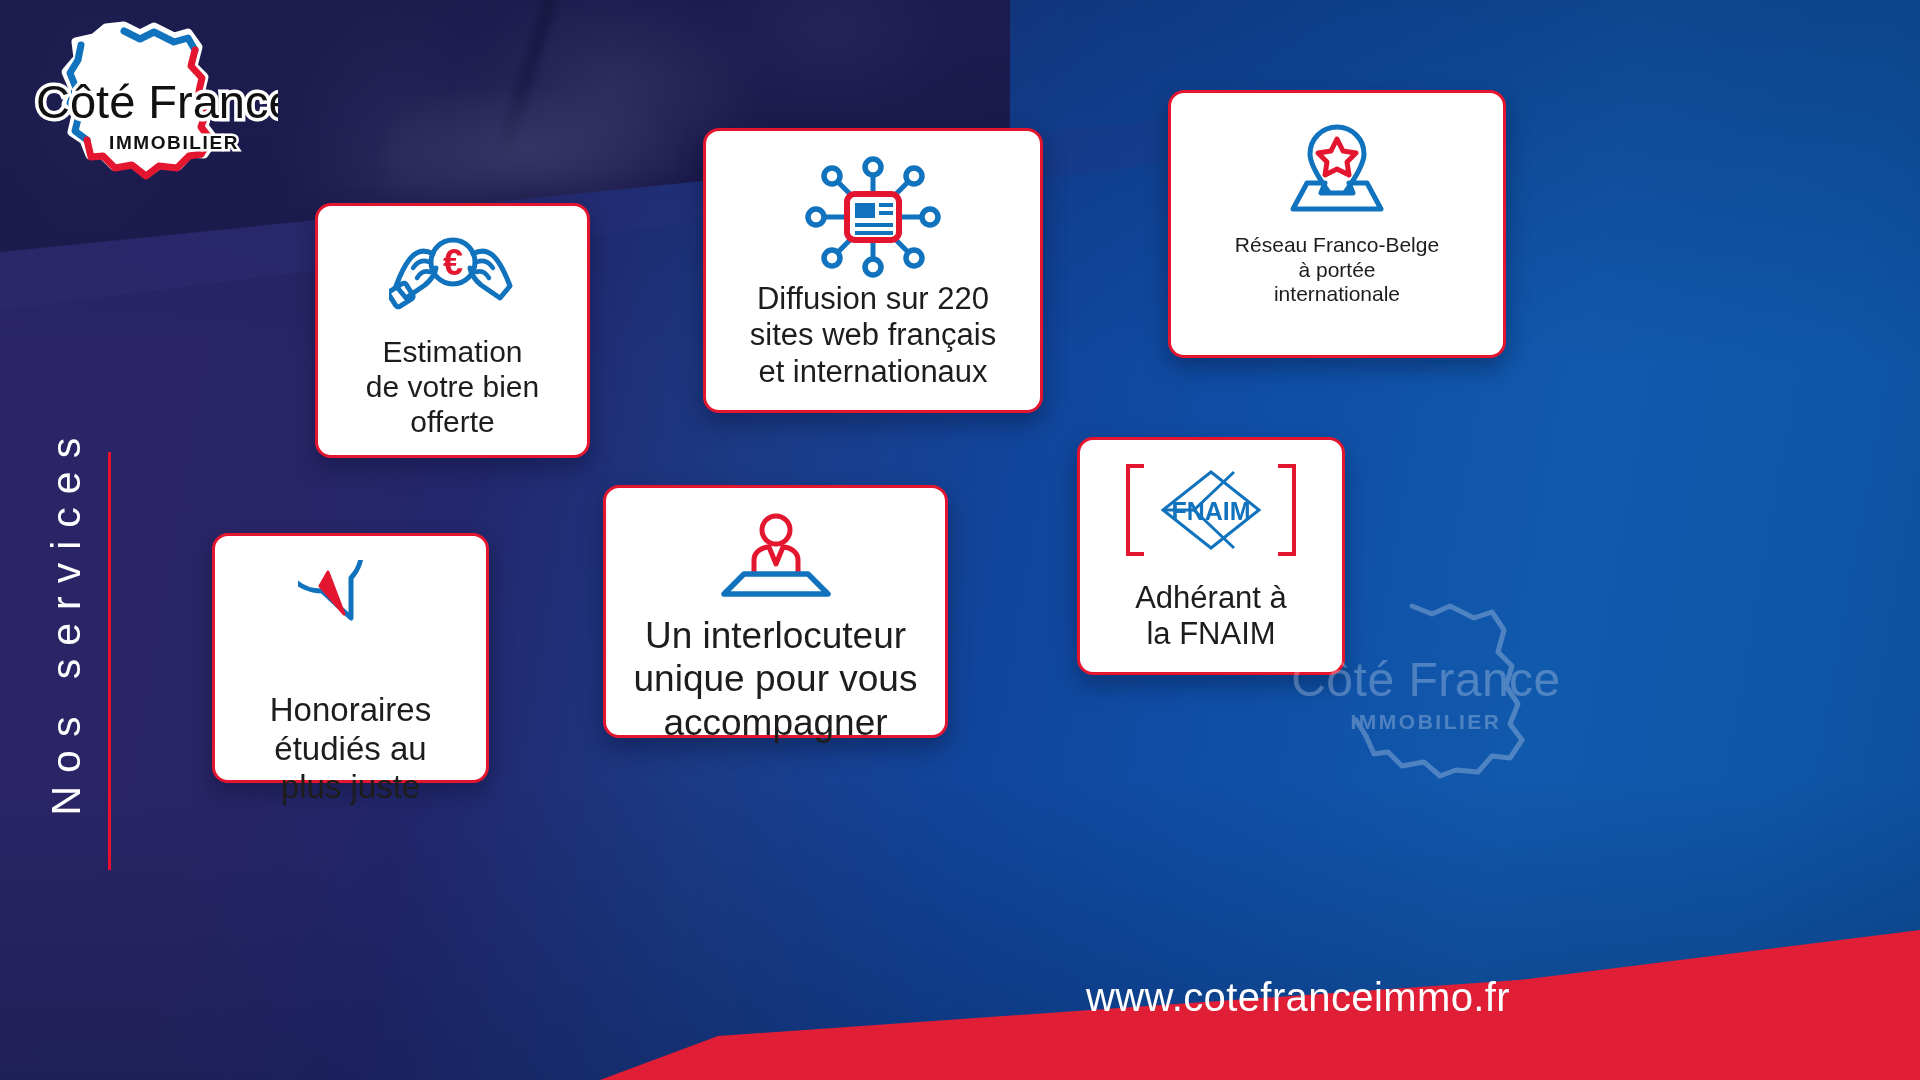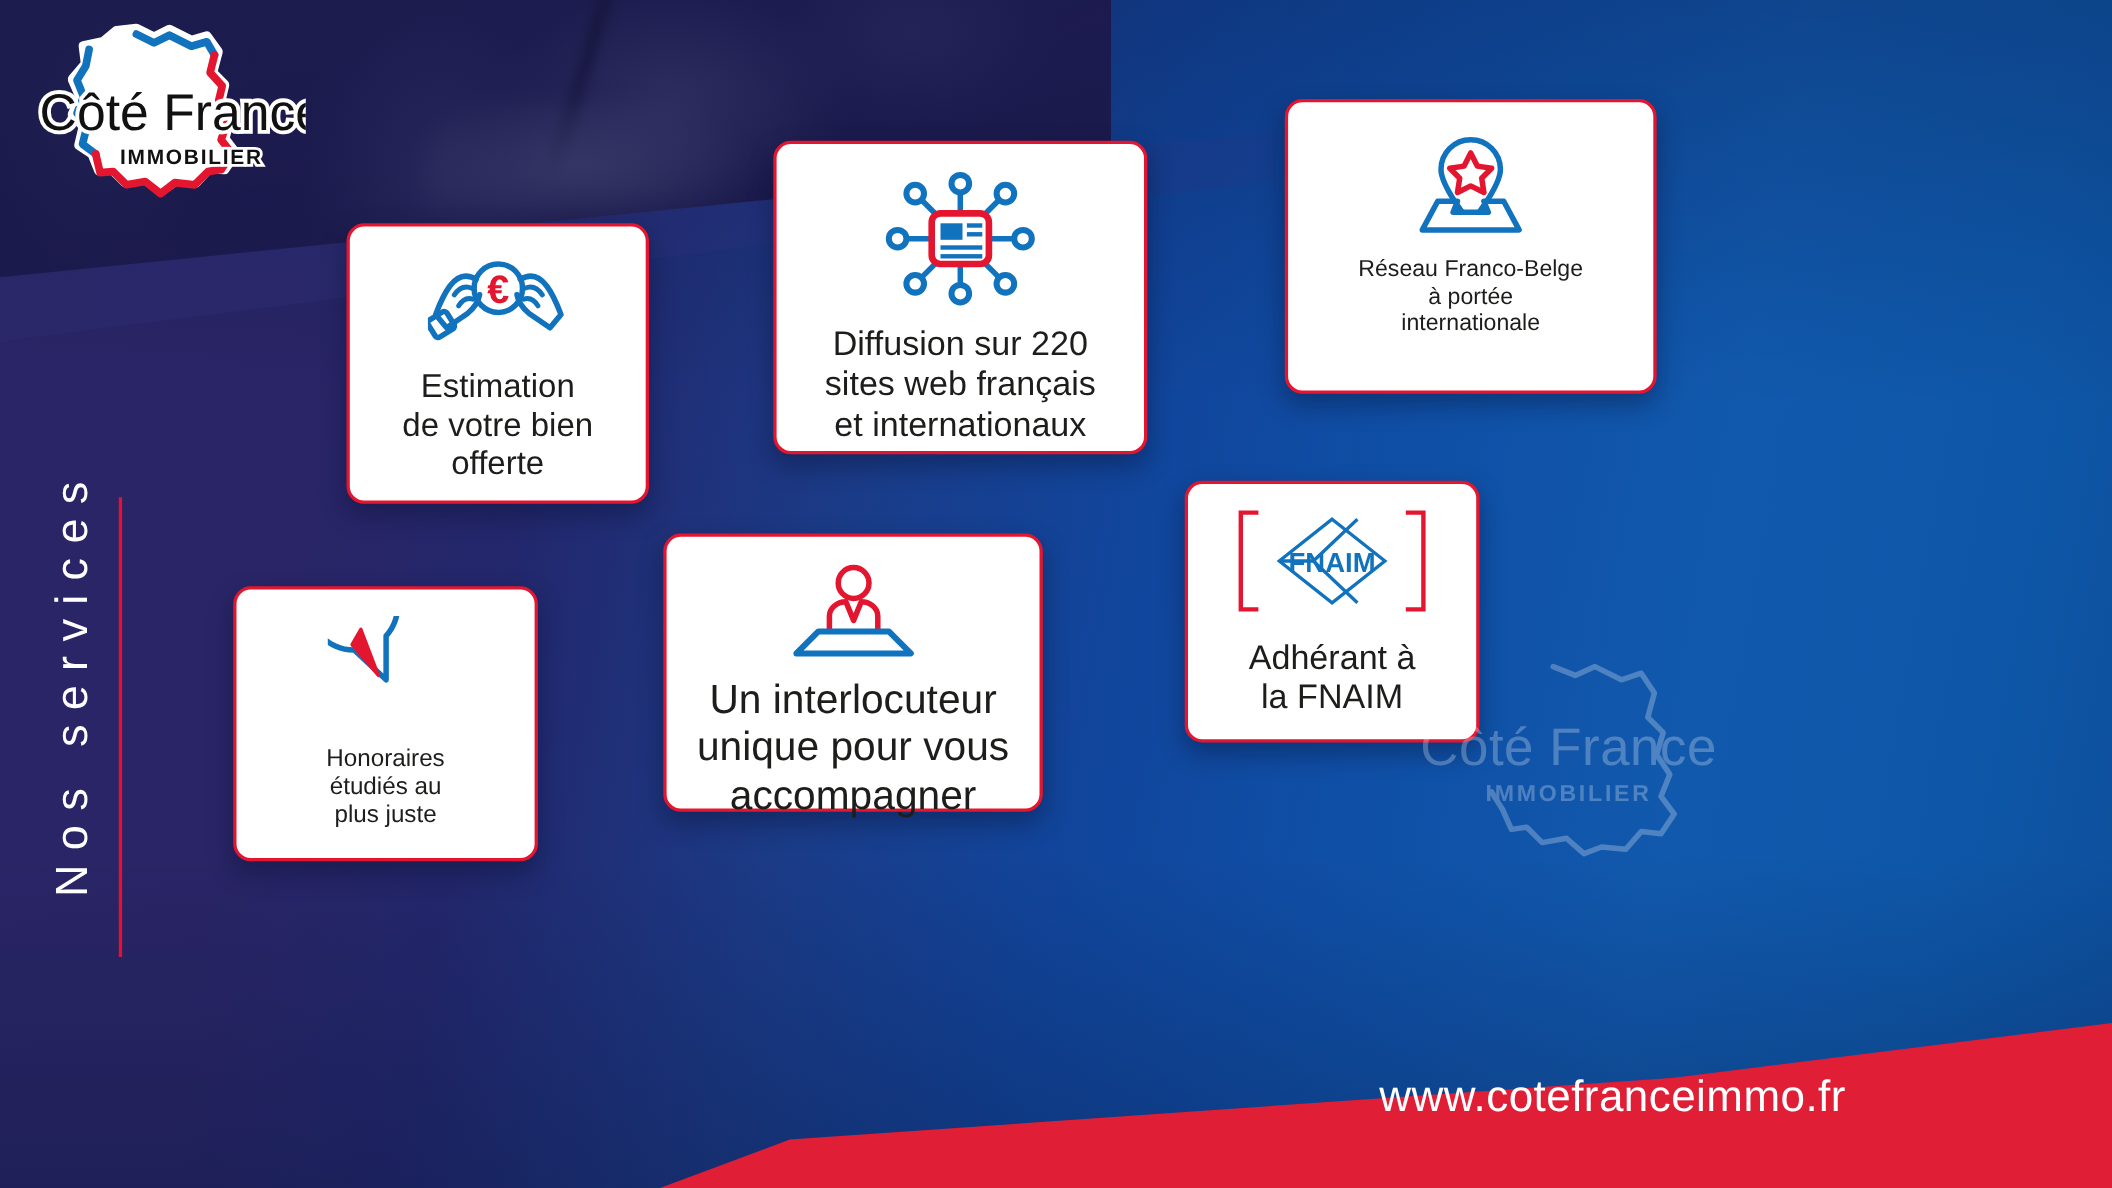--- a/index.html
+++ b/index.html
@@ -111,24 +111,24 @@
   .card .txt{
     color:#1d1d1b;text-align:center;line-height:1.17;font-weight:400;
     padding:0 10px;box-sizing:border-box;width:100%;
   }
 
   
   #card-estimation{left:315px;top:203px;width:275px;height:255px;padding-top:22px;}
   #card-estimation .txt{font-size:30px;margin-top:14px;}
 
   #card-honoraires{left:212px;top:533px;width:277px;height:250px;padding-top:24px;}
-  #card-honoraires .txt{font-size:22px;margin-top:16px;}
+  #card-honoraires .txt{font-size:33px;margin-top:31px;}
 
   #card-diffusion{left:703px;top:128px;width:340px;height:285px;padding-top:22px;}
-  #card-diffusion .txt{font-size:31px;margin-top:14px;}
+  #card-diffusion .txt{font-size:31px;}
 
   #card-interlocuteur{left:603px;top:485px;width:345px;height:253px;padding-top:22px;}
   #card-interlocuteur .txt{font-size:37px;margin-top:14px;}
 
   #card-reseau{left:1168px;top:90px;width:338px;height:268px;padding-top:24px;}
   #card-reseau .txt{font-size:21px;margin-top:16px;}
 
   #card-fnaim{left:1077px;top:437px;width:268px;height:238px;padding-top:18px;}
   #card-fnaim .txt{font-size:31px;margin-top:18px;}
 
@@ -141,21 +141,21 @@
     position:absolute;left:10px;top:56px;width:400px;text-align:center;
     color:#ffffff;font-size:48px;letter-spacing:.5px;line-height:1;
   }
   .wm-sub{
     position:absolute;left:10px;top:110px;width:400px;text-align:center;
     color:#ffffff;font-size:21px;font-weight:700;letter-spacing:2.5px;
   }
 
   
   .url{
-    position:absolute;left:1086px;top:975px;width:760px;text-align:center;
+    position:absolute;left:1086px;top:975px;width:760px;text-align:left;
     color:#ffffff;font-size:40px;letter-spacing:.4px;
   }
 </style>
 </head>
 <body>
 
 <div class="stage">
 
   <div class="bg-base"></div>
   <div class="bg-vert"></div>

